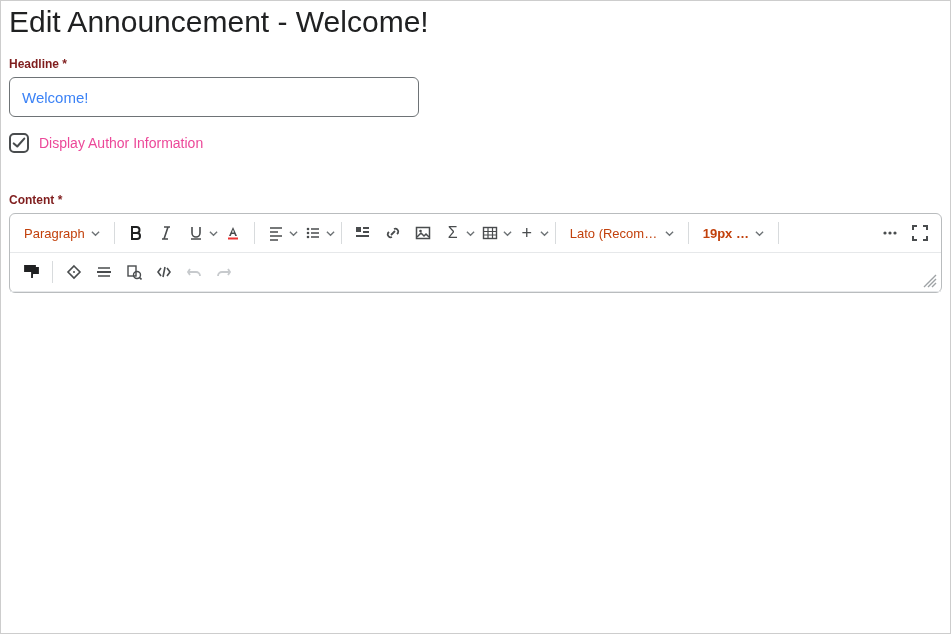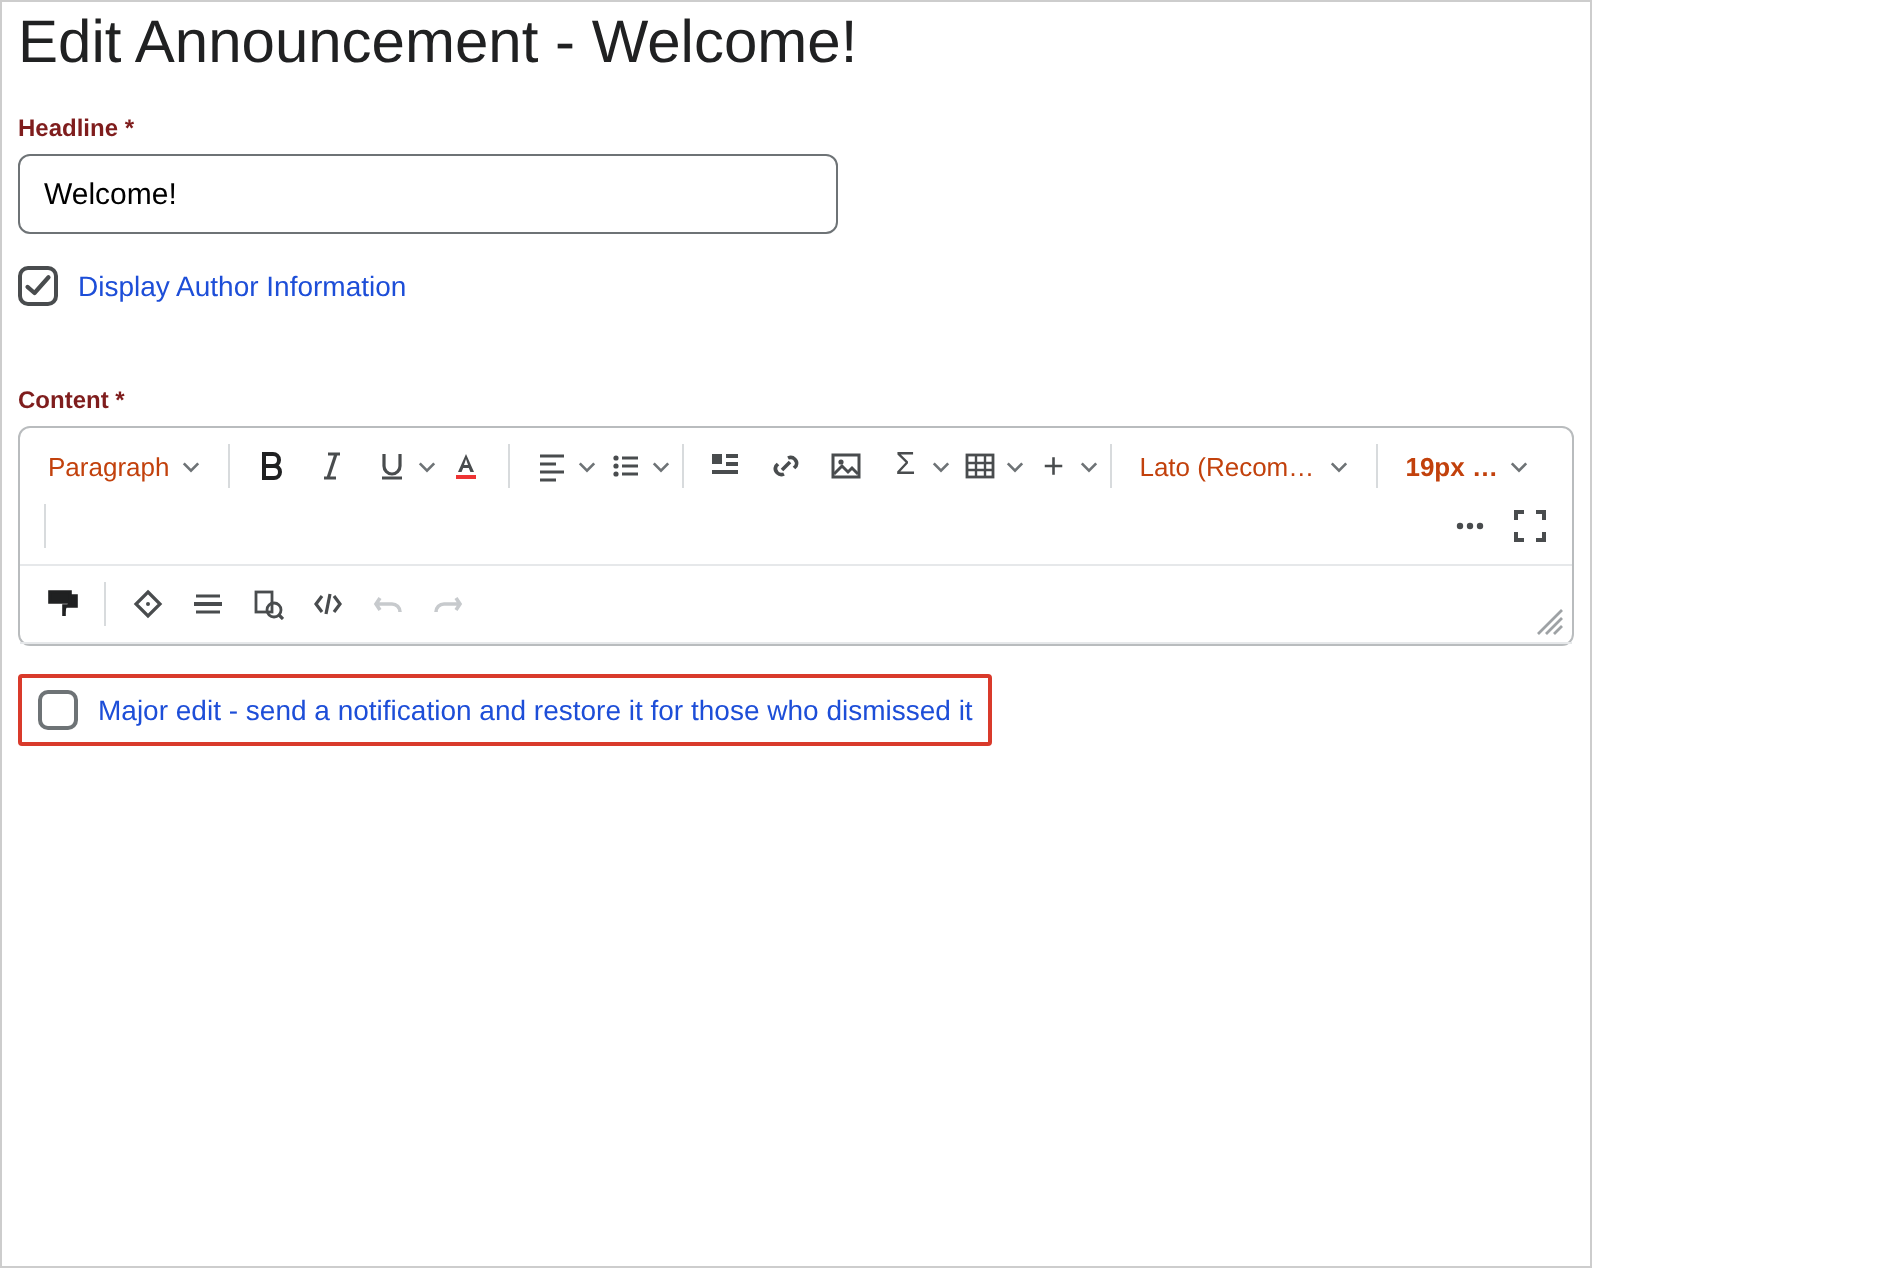--- a/index.html
+++ b/index.html
@@ -3,21 +3,21 @@
 <meta charset="utf-8">
 <style>
   * { box-sizing: border-box; }
   body {
     margin: 0;
     font-family: "Segoe UI", Arial, sans-serif;
     background: #fff;
     color: #202122;
   }
   .frame {
-    width: 796px;
+    width: 951px;
     height: 634px;
     border: 1px solid #cdcdcd;
     padding: 0 8px 8px 8px;
     position: relative;
   }
   .page-title {
     font-size: 30px;
     font-weight: 400;
     margin: 4px 0 18px 0;
     color: #202122;
@@ -35,42 +35,42 @@
     margin-bottom: 6px;
     display: block;
   }
   .text-input {
     width: 410px;
     height: 40px;
     border: 1px solid #6e7376;
     border-radius: 6px;
     padding: 0 12px;
     font-size: 15px;
-    color: #000000;
+    color: #3b82f6;
   }
   .checkbox-row {
     display: flex;
     align-items: center;
     gap: 10px;
     margin-top: 16px;
   }
   .cbox {
     width: 20px;
     height: 20px;
     border: 2px solid #494c4e;
     border-radius: 5px;
     display: flex;
     align-items: center;
     justify-content: center;
     cursor: pointer;
     flex-shrink: 0;
   }
   .cbox.checked svg { display: block; }
   .cbox svg { display: none; width: 14px; height: 14px; }
-  .checkbox-label { font-size: 14px; color: #1d4ed8; }
+  .checkbox-label { font-size: 14px; color: #ec4899; }
   .content-section { margin-top: 40px; }
   .editor-wrap {
     border: 1px solid #b9bcbe;
     border-radius: 6px;
     margin-top: 6px;
     position: relative;
   }
   .toolbar {
     display: flex;
     flex-wrap: wrap;
@@ -375,18 +375,14 @@
 
 
       <div class="resize-handle">
         <svg viewBox="0 0 14 14">
             <path d="M13 5L5 13M13 9L9 13M13 1L1 13" stroke="#9ea2a5" stroke-width="1.4"></path>
           </svg>
       </div>
     </div>
   </div>
 
-  <div class="major-edit-row">
-    <div class="cbox-empty"></div>
-    <span class="checkbox-label">Major edit - send a notification and restore it for those who dismissed it</span>
-  </div>
 
 </div>
 
 </body></html>

